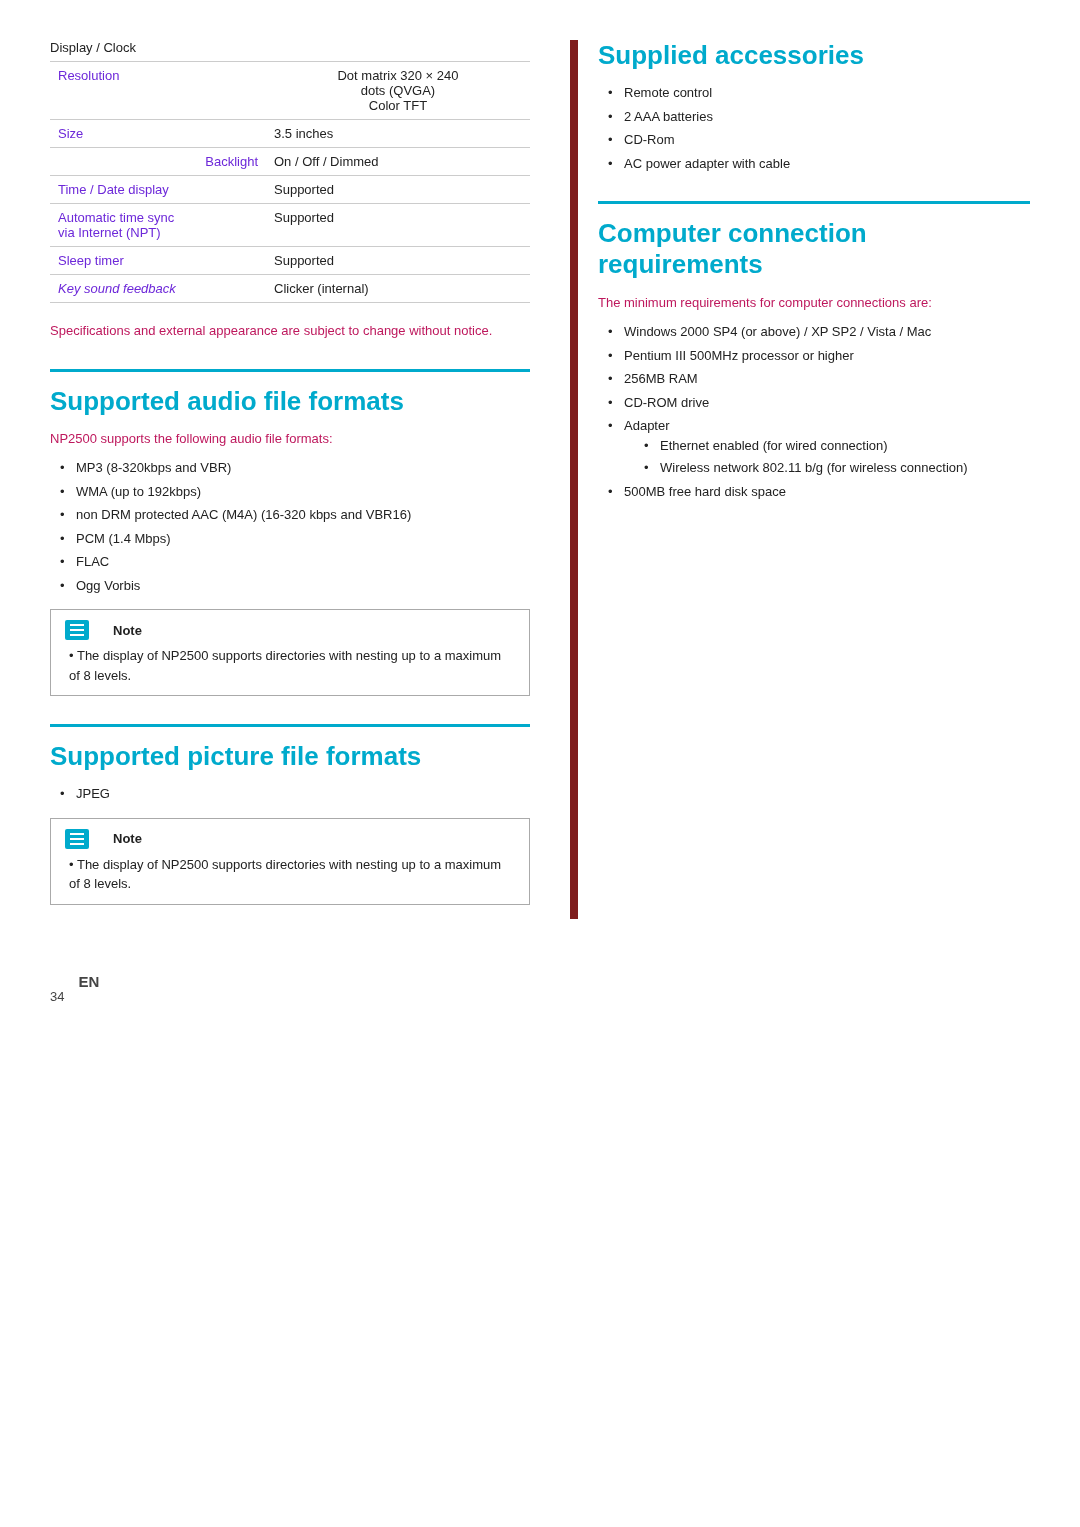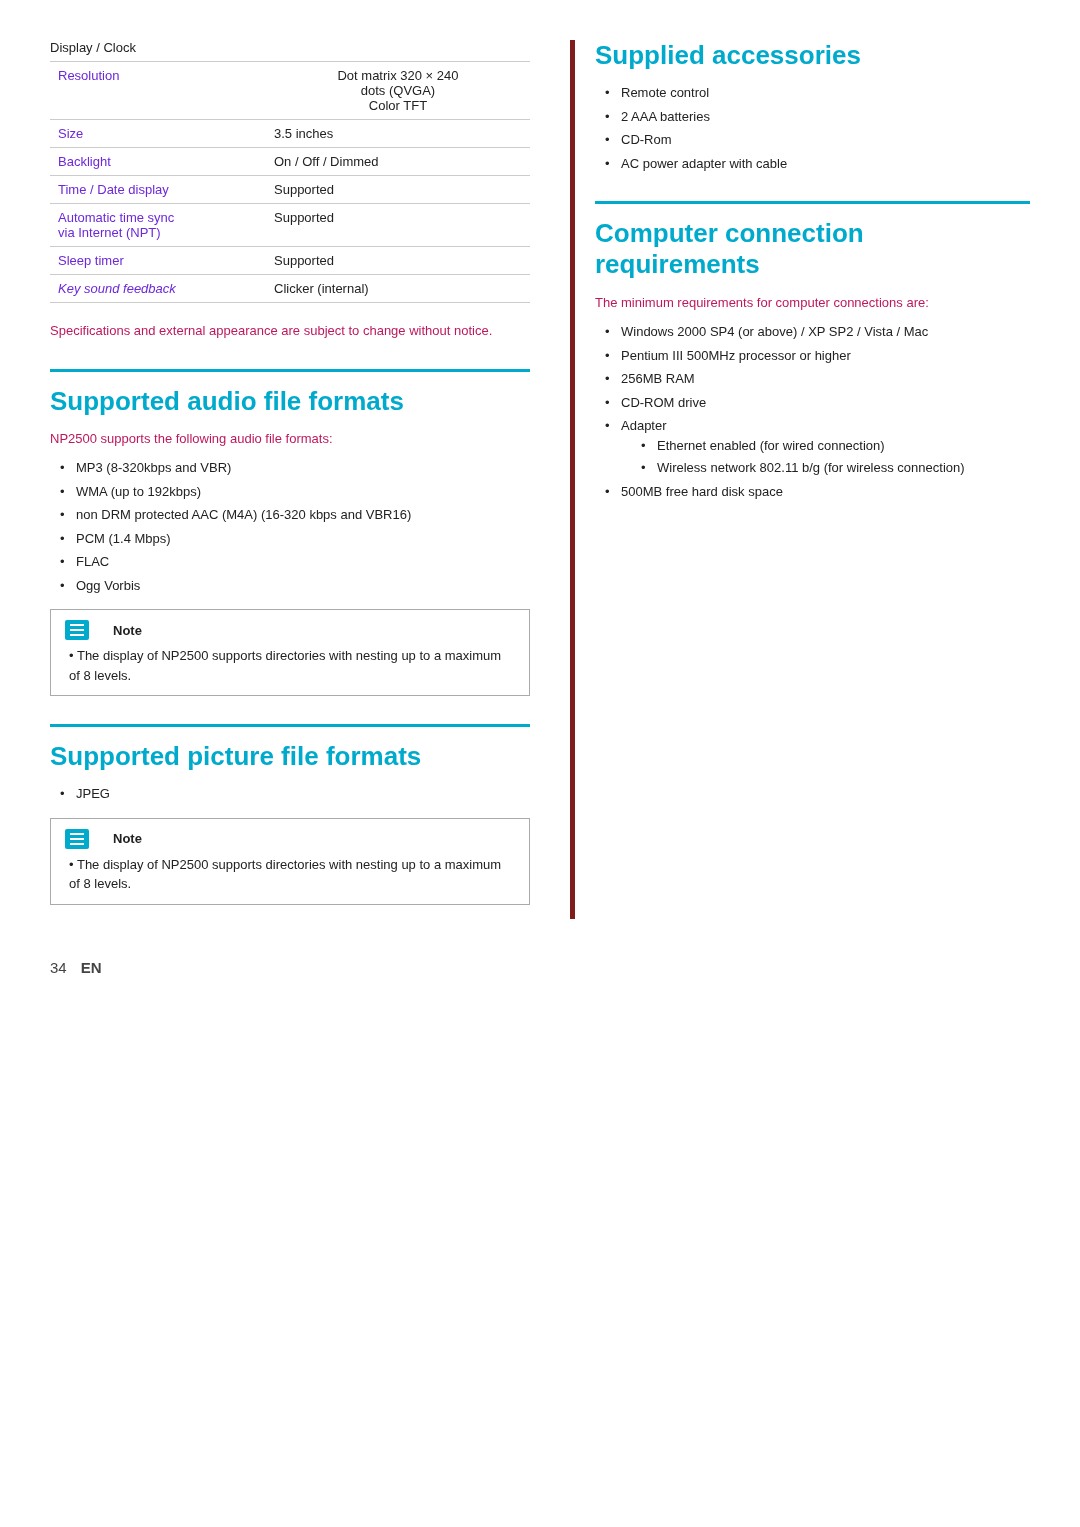--- a/index.html
+++ b/index.html
@@ -17,21 +17,21 @@
       gap: 40px;
       width: 100%;
     }
     .left-col {
       flex: 0 0 480px;
       max-width: 480px;
     }
     .right-col {
       flex: 1;
       padding-left: 20px;
-      border-left: 5px solid #7f1d1d;
+      border-left: 8px solid #7f1d1d;
     }
 
     
     .section-label {
       font-size: 13px;
       font-weight: normal;
       color: #222;
       margin-bottom: 6px;
     }
     .spec-table {
@@ -150,21 +150,22 @@
     
     .page-footer {
       margin-top: 40px;
       font-size: 13px;
       color: #444;
       display: flex;
       align-items: center;
       gap: 14px;
     }
     .page-number {
-      font-size: 15px;
+      font-size: 13px;
+      margin-top: 30px;
     }
     .lang-label {
       font-weight: bold;
       font-size: 15px;
     }
   </style>
 </head>
 <body>
 
 <div class="page-layout">
@@ -179,21 +180,21 @@
               <td style="white-space: pre-line;">Resolution</td>
               <td style="white-space: pre-line; text-align: center;">Dot matrix 320 × 240
 dots (QVGA)
 Color TFT</td>
             </tr>
             <tr>
               <td style="white-space: pre-line;">Size</td>
               <td style="white-space: pre-line;">3.5 inches</td>
             </tr>
             <tr>
-              <td style="white-space: pre-line;">Backlight</td>
+              <td style="white-space: pre-line; text-align: right;">Backlight</td>
               <td style="white-space: pre-line;">On / Off / Dimmed</td>
             </tr>
             <tr>
               <td style="white-space: pre-line;">Time / Date display</td>
               <td style="white-space: pre-line;">Supported</td>
             </tr>
             <tr>
               <td style="white-space: pre-line;">Automatic time sync
 via Internet (NPT)</td>
               <td style="white-space: pre-line;">Supported</td>

